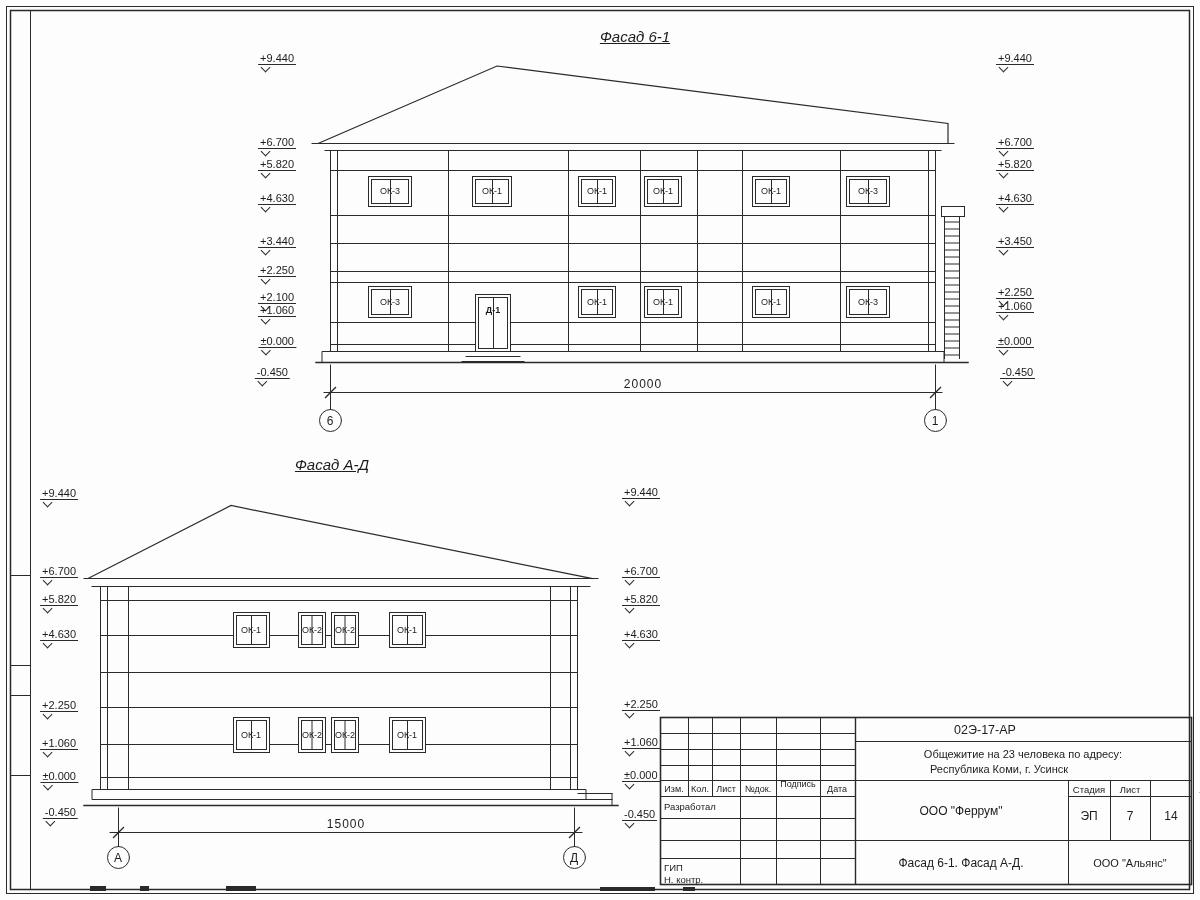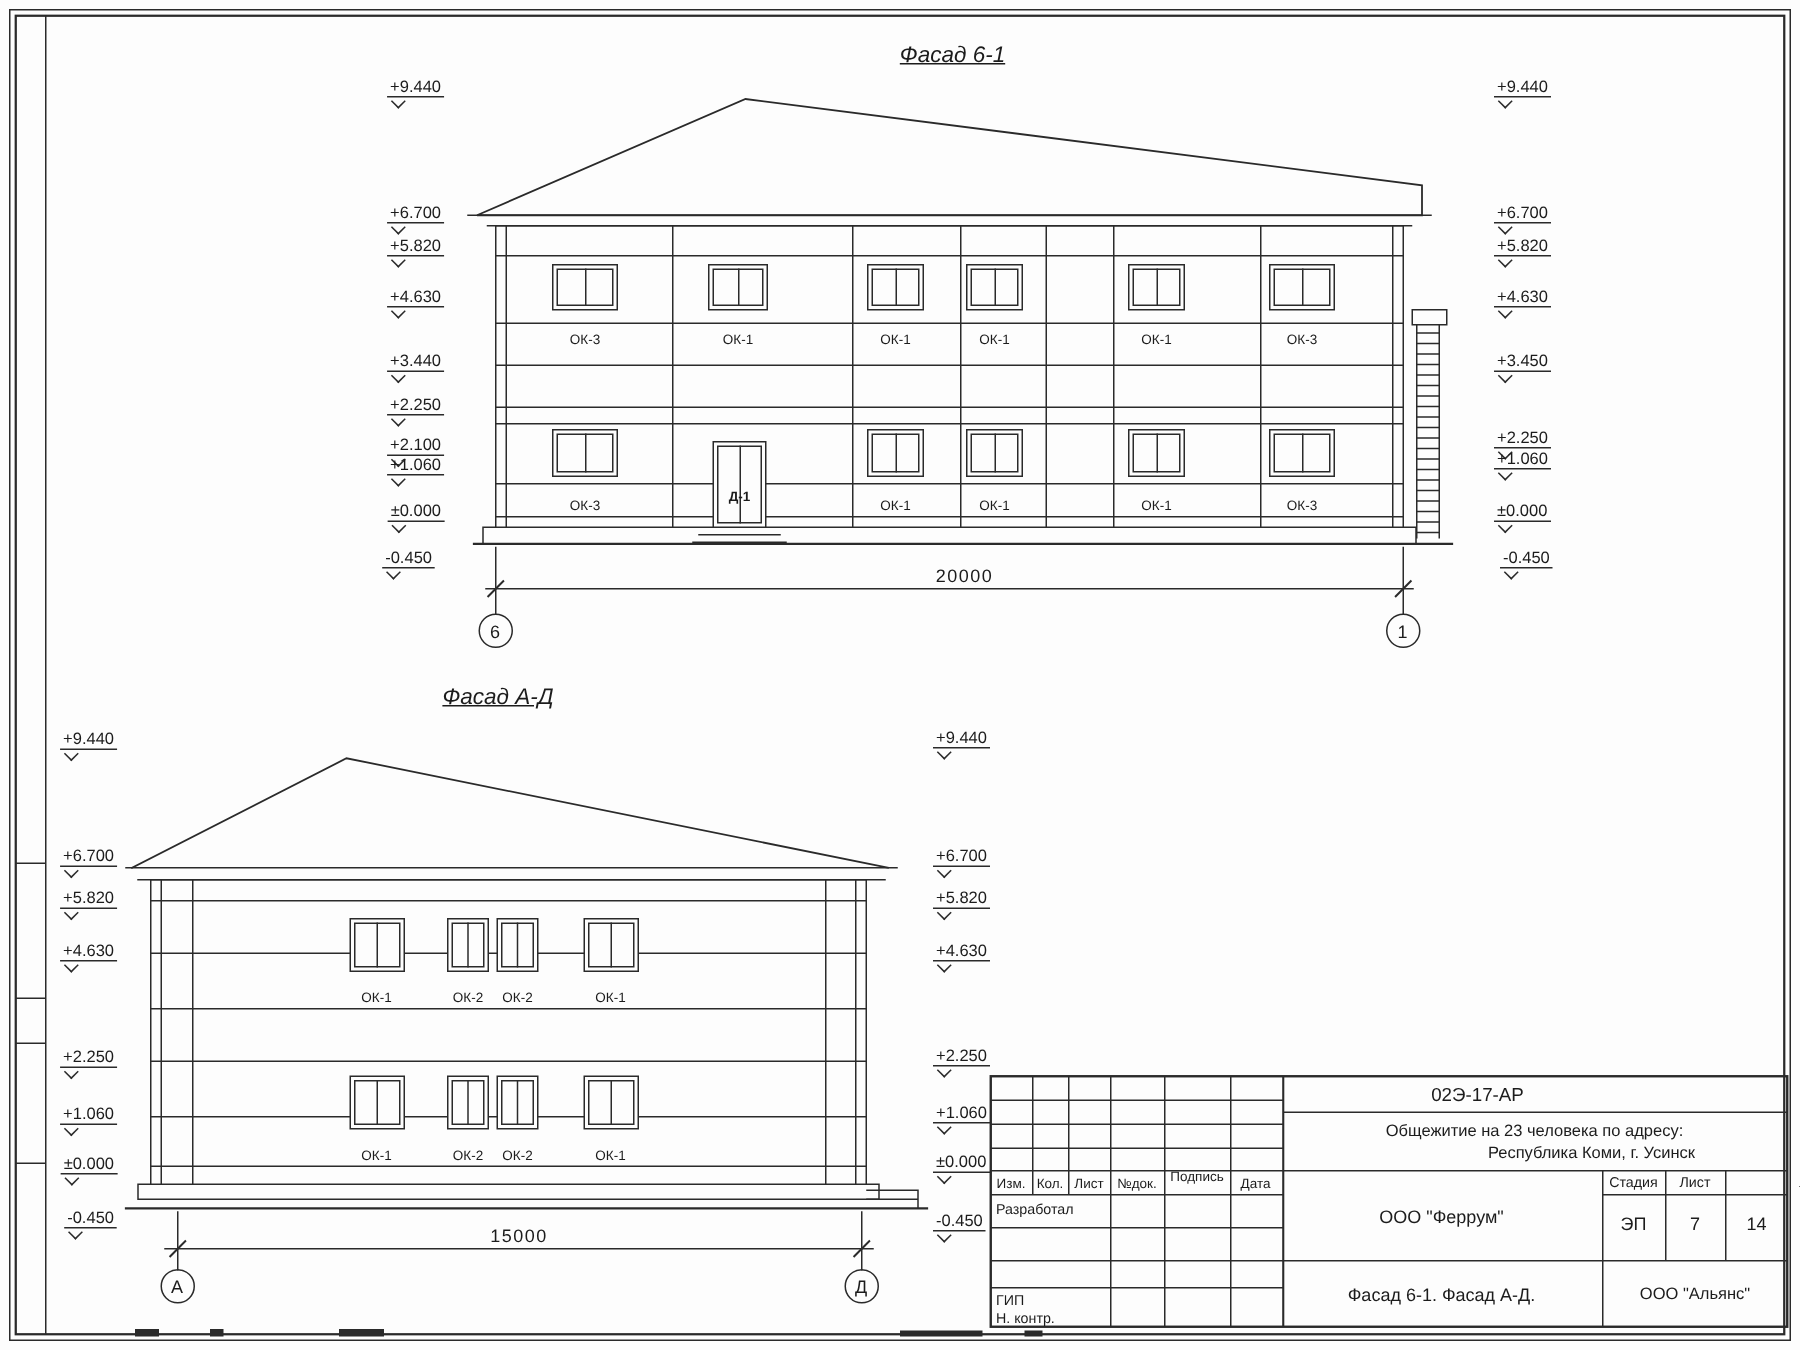--- a/index.html
+++ b/index.html
@@ -7,21 +7,21 @@
   .sheet { position: relative; width: 1200px; height: 900px; background: #fdfdfd;
            font-family: "Liberation Sans", sans-serif; color: #1c1c1c; overflow: hidden; }
   .sheet svg { position: absolute; left: 0; top: 0; }
   .sheet span { position: absolute; }
   svg .win { fill: #fdfdfd; stroke: #2a2a2a; }
   .elev { font-size: 11px; line-height: 12px; height: 13px; border-bottom: 1px solid #2a2a2a;
           padding: 0 2px; white-space: nowrap; }
   .elev.ra { transform: translateX(-100%); }
   .elev::after { content: ""; position: absolute; left: 4px; bottom: -7px; width: 6px; height: 6px;
           border-right: 1.3px solid #2a2a2a; border-bottom: 1.3px solid #2a2a2a; transform: rotate(45deg); }
-  .wl  { font-size: 9px; transform: translate(-50%,-50%); white-space: nowrap; margin-top: 35px; }
+  .wl  { font-size: 9px; transform: translate(-50%,-50%); white-space: nowrap; }
   .dt  { font-size: 15px; font-style: italic; text-decoration: underline; transform: translateX(-50%); white-space: nowrap; }
   .dim { font-size: 12px; transform: translateX(-50%); letter-spacing: 1px; }
   .ax  { font-size: 12px; transform: translate(-50%,-50%); }
   .tbc { transform: translate(-50%,-50%); white-space: nowrap; }
   .tbl { white-space: nowrap; }
   .f9 { font-size: 9px; } .f95 { font-size: 9.5px; } .f11 { font-size: 11px; }
   .f12 { font-size: 12px; } .f125 { font-size: 12.5px; }
 </style>
 </head>
 <body>
@@ -242,21 +242,21 @@
   <span class="elev" style="left:996px; top:335px;">±0.000</span>
   <span class="elev" style="left:1000px; top:366px;">-0.450</span>
 
   <span class="wl" style="left:390px; top:191px;">ОК-3</span>
   <span class="wl" style="left:492px; top:191px;">ОК-1</span>
   <span class="wl" style="left:597px; top:191px;">ОК-1</span>
   <span class="wl" style="left:663px; top:191px;">ОК-1</span>
   <span class="wl" style="left:771px; top:191px;">ОК-1</span>
   <span class="wl" style="left:868px; top:191px;">ОК-3</span>
   <span class="wl" style="left:390px; top:302px;">ОК-3</span>
-  <span class="wl" style="left:493px; top:296px;font-weight:bold;">Д-1</span>
+  <span class="wl" style="left:493px; top:310px;font-weight:bold;">Д-1</span>
   <span class="wl" style="left:597px; top:302px;">ОК-1</span>
   <span class="wl" style="left:663px; top:302px;">ОК-1</span>
   <span class="wl" style="left:771px; top:302px;">ОК-1</span>
   <span class="wl" style="left:868px; top:302px;">ОК-3</span>
 
   <span class="dim" style="left:633px; top:377px;margin-left:10px;">20000</span>
   <span class="ax" style="left:330px; top:421px;">6</span>
   <span class="ax" style="left:935px; top:421px;">1</span>
 
   <span class="elev ra" style="left:78px; top:487px;">+9.440</span>
@@ -286,21 +286,21 @@
   <span class="wl" style="left:312px; top:735px;">ОК-2</span>
   <span class="wl" style="left:345px; top:735px;">ОК-2</span>
   <span class="wl" style="left:407px; top:735px;">ОК-1</span>
 
   <span class="dim" style="left:346px; top:817px;">15000</span>
   <span class="ax" style="left:118px; top:858px;">А</span>
   <span class="ax" style="left:574px; top:858px;">Д</span>
 
   <span class="tbc f125" style="left:985px; top:730px;">02Э-17-АР</span>
   <span class="tbc f11" style="left:1023px; top:754px;">Общежитие на 23 человека по адресу:</span>
-  <span class="tbc f11" style="left:1061px; top:769px;">Республика Коми, г. Усинск</span>
+  <span class="tbc f11" style="left:999px; top:769px;">Республика Коми, г. Усинск</span>
 
   <span class="tbc f9" style="left:674px; top:789px;text-align:center;">Изм.</span>
   <span class="tbc f9" style="left:700px; top:789px;">Кол.</span>
   <span class="tbc f9" style="left:726px; top:789px;">Лист</span>
   <span class="tbc f9" style="left:758px; top:789px;">№док.</span>
   <span class="tbc f9" style="left:798px; top:784px;">Подпись</span>
   <span class="tbc f9" style="left:837px; top:789px;">Дата</span>
 
   <span class="tbl f95" style="left:664px; top:801px;">Разработал</span>
   <span class="tbl f95" style="left:664px; top:874px;">Н. контр.</span>

